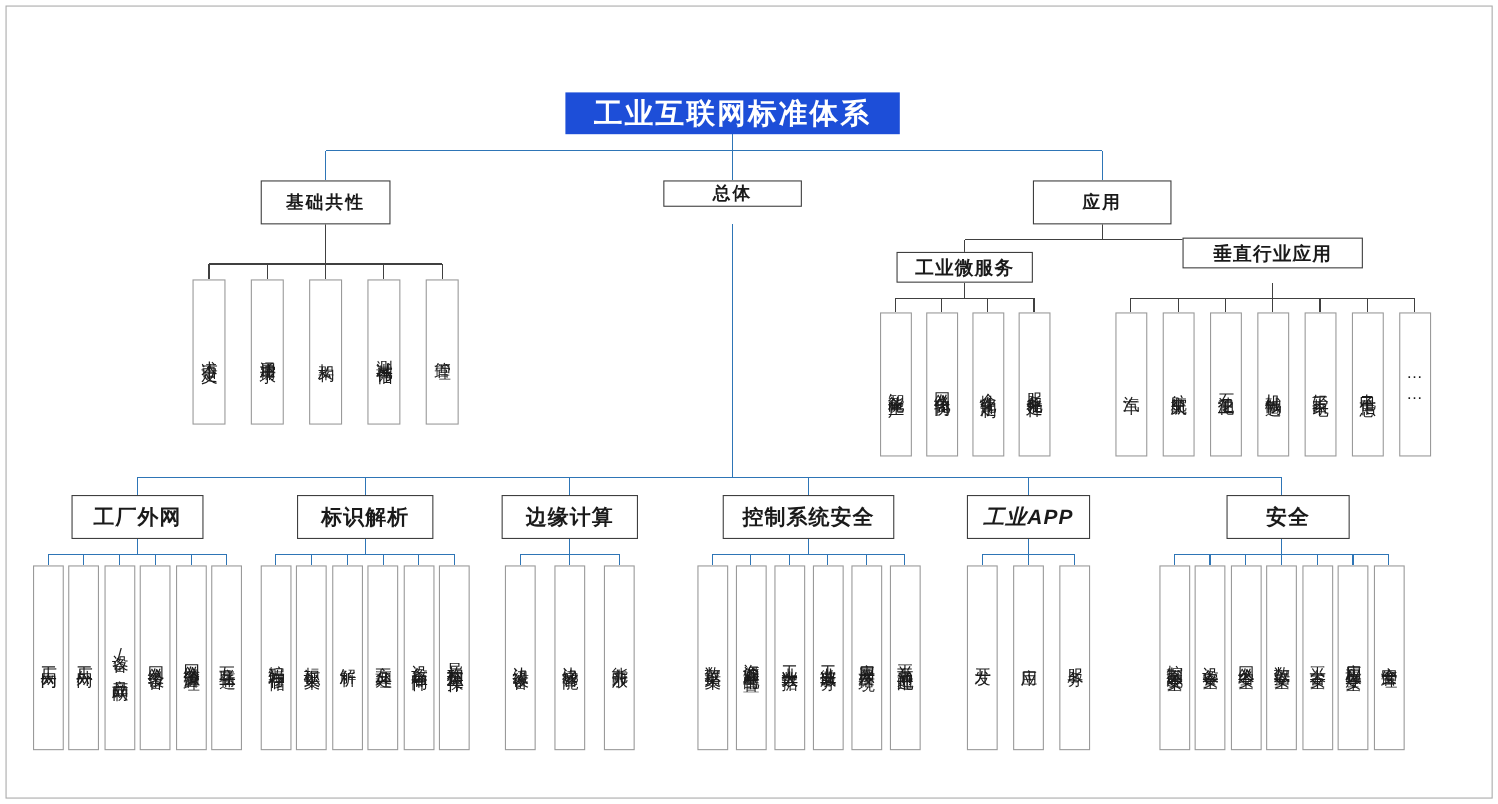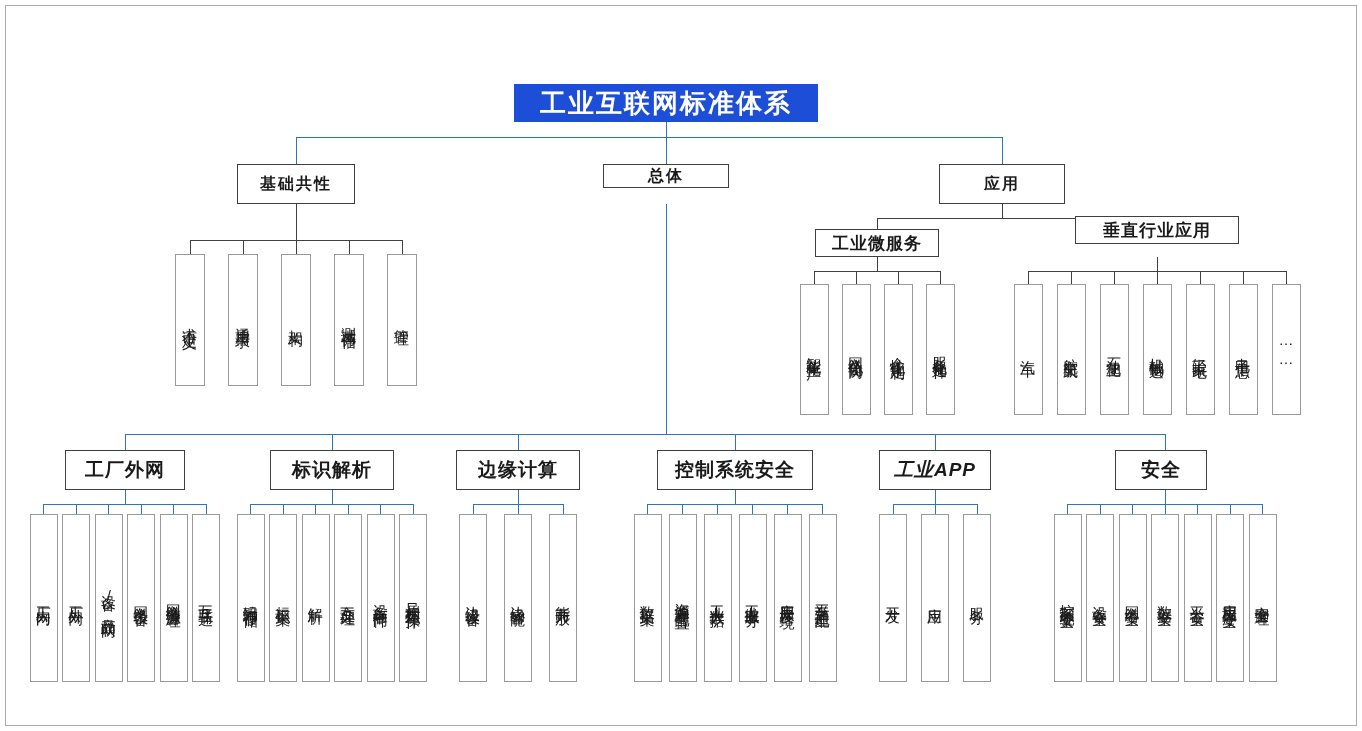--- a/index.html
+++ b/index.html
@@ -148,21 +148,21 @@
       <div class="node leaf" style="left: 633.5px; top: 514px; width: 28px; height: 168px;">数据采集</div>
       <div class="node leaf" style="left: 668.5px; top: 514px; width: 28px; height: 168px;">资源管理与配置</div>
       <div class="node leaf" style="left: 703.5px; top: 514px; width: 28px; height: 168px;">工业大数据</div>
       <div class="node leaf" style="left: 738.5px; top: 514px; width: 28px; height: 168px;">工业微服务</div>
       <div class="node leaf" style="left: 773.5px; top: 514px; width: 28px; height: 168px;">应用开发环境</div>
       <div class="node leaf" style="left: 808.5px; top: 514px; width: 28px; height: 168px;">平台互通适配</div>
       <div class="node hdr br" style="left: 879px; top: 450px; width: 112px; height: 40px; font-style: italic;">工业APP</div>
       <div class="node leaf" style="left: 879px; top: 514px; width: 28px; height: 168px;">开发</div>
       <div class="node leaf" style="left: 921px; top: 514px; width: 28px; height: 168px;">应用</div>
       <div class="node leaf" style="left: 963px; top: 514px; width: 28px; height: 168px;">服务</div>
-      <div class="node hdr br" style="left: 1115px; top: 450px; width: 92px; height: 40px;">安全</div>
+      <div class="node hdr br" style="left: 1115px; top: 450px; width: 112px; height: 40px;">安全</div>
       <div class="node leaf" style="left: 1053.5px; top: 514px; width: 28px; height: 168px;">控制系统安全</div>
       <div class="node leaf" style="left: 1086px; top: 514px; width: 28px; height: 168px;">设备安全</div>
       <div class="node leaf" style="left: 1118.5px; top: 514px; width: 28px; height: 168px;">网络安全</div>
       <div class="node leaf" style="left: 1151px; top: 514px; width: 28px; height: 168px;">数据安全</div>
       <div class="node leaf" style="left: 1183.5px; top: 514px; width: 28px; height: 168px;">平台安全</div>
       <div class="node leaf" style="left: 1216px; top: 514px; width: 28px; height: 168px;">应用程序安全</div>
       <div class="node leaf" style="left: 1248.5px; top: 514px; width: 28px; height: 168px;">安全管理</div>
     </div>
   <div class="border-rect"></div>
 </div>

